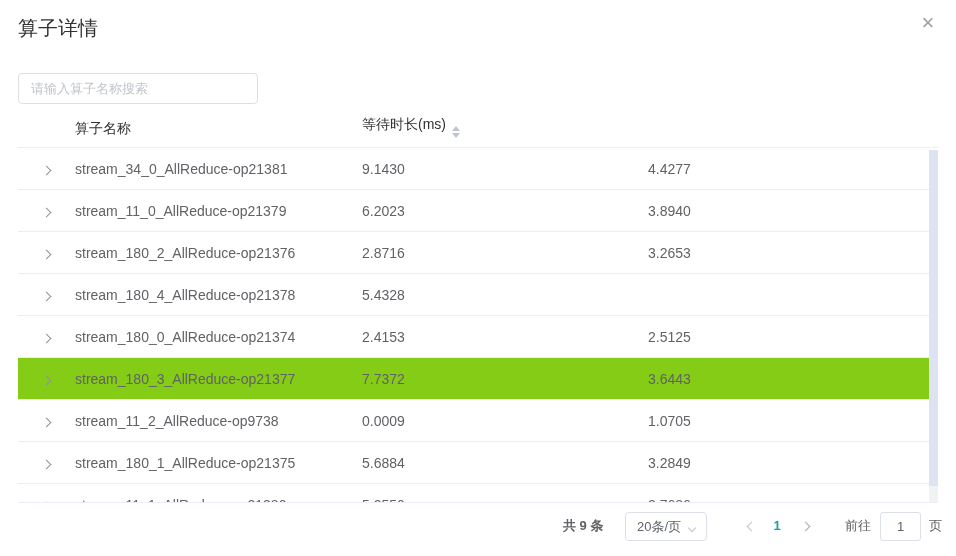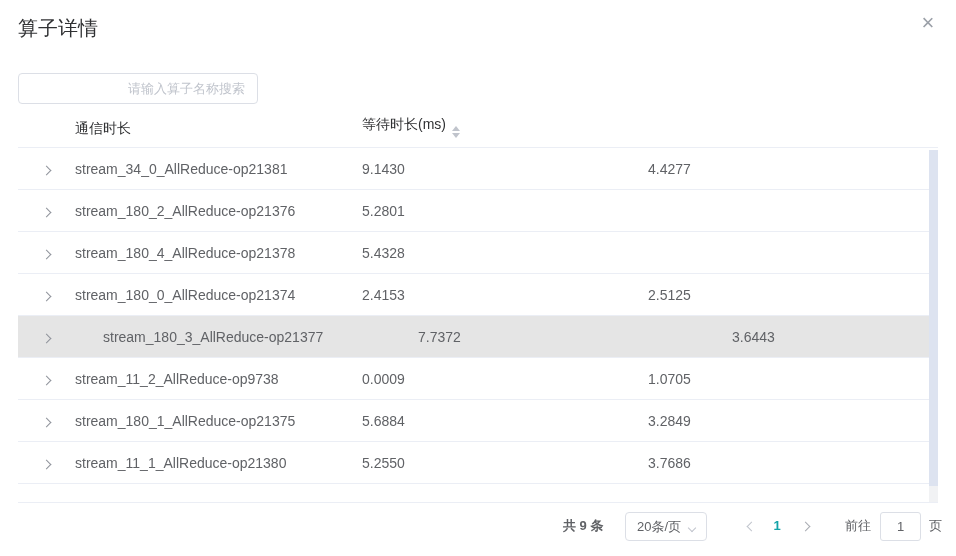--- a/index.html
+++ b/index.html
@@ -8,32 +8,32 @@
   .dialog { position:absolute; inset:0; background:#fff; }
 
   .dialog-title { position:absolute; left:18px; top:15px; font-size:20px;
     font-weight:500; color:#303133; }
   .close-btn { position:absolute; right:15px; top:10px; width:26px; height:26px;
     display:flex; align-items:center; justify-content:center; cursor:pointer;
     color:#9ba0a8; font-size:22px; font-weight:300; line-height:1; }
 
   .search-input { position:absolute; left:18px; top:73px; width:240px; height:31px;
     border:1px solid #dcdfe6; border-radius:4px; padding:0 12px; font-size:13px;
-    color:#606266; outline:none; font-family:inherit;text-align:right; }
+    color:#606266; outline:none; font-family:inherit; }
   .search-input::placeholder { color:#c0c4cc; }
 
   .table { position:absolute; left:18px; top:110px; width:920px; }
   .thead { display:flex; align-items:center; height:38px; font-size:14px;
     color:#303133; border-bottom:1px solid #ebeef5; }
   .tbody { position:relative; height:355px; overflow:hidden;
     border-bottom:1px solid #ebeef5; }
   .tbody-inner { margin-right:9px; }
   .trow { display:flex; align-items:center; height:42px; font-size:14px;
     color:#606266; border-bottom:1px solid #ebeef5; background:#fff; cursor:default; }
-  .trow.highlight { background:#e5e5e5;gap:28px; }
+  .trow.highlight { background:#84cc16; }
   .col-expand { width:57px; display:flex; justify-content:center; }
   .col-name { width:287px; }
   .col-comm { width:286px; }
   .col-wait { flex:1; }
 
   .chev { display:inline-block; width:7px; height:7px;
     border-top:1px solid currentColor; border-right:1px solid currentColor; }
   .chev.right { transform:rotate(45deg); }
   .chev.left  { transform:rotate(-135deg); }
   .chev.down  { transform:rotate(135deg); margin-top:-3px; }
@@ -76,47 +76,56 @@
 <div class="dialog">
 
   <div class="dialog-title">算子详情</div>
   <div class="close-btn">×</div>
 
   <input class="search-input" placeholder="请输入算子名称搜索" style="">
 
   <div class="table">
     <div class="thead">
       <div class="col-expand"></div>
-      <div class="col-name">通信时长</div>
+      <div class="col-name">算子名称</div>
       <div class="col-wait">
         <span>等待时长(ms)</span><span class="sort-caret">
             <i class="caret-up"></i>
             <i class="caret-down"></i>
           </span>
       </div>
     </div>
 
     <div class="tbody">
       <div class="tbody-inner">
     <div class="trow">
       <div class="col-expand">
         <span class="expand-icon"><i class="chev right"></i></span>
       </div>
       <div class="col-name">stream_34_0_AllReduce-op21381</div>
       <div class="col-comm">9.1430</div>
       <div class="col-wait">4.4277</div>
     </div>
 
+    <div class="trow">
+      <div class="col-expand">
+        <span class="expand-icon"><i class="chev right"></i></span>
+      </div>
+      <div class="col-name">stream_11_0_AllReduce-op21379</div>
+      <div class="col-comm">6.2023</div>
+      <div class="col-wait">3.8940</div>
+    </div>
 
     <div class="trow">
       <div class="col-expand">
         <span class="expand-icon"><i class="chev right"></i></span>
       </div>
       <div class="col-name">stream_180_2_AllReduce-op21376</div>
-      <div class="col-comm">5.2801</div>
+      <div class="col-comm">2.8716</div>
+      <div class="col-wait">3.2653</div>
     </div>
 
     <div class="trow">
       <div class="col-expand">
         <span class="expand-icon"><i class="chev right"></i></span>
       </div>
       <div class="col-name">stream_180_4_AllReduce-op21378</div>
       <div class="col-comm">5.4328</div>
     </div>
 

